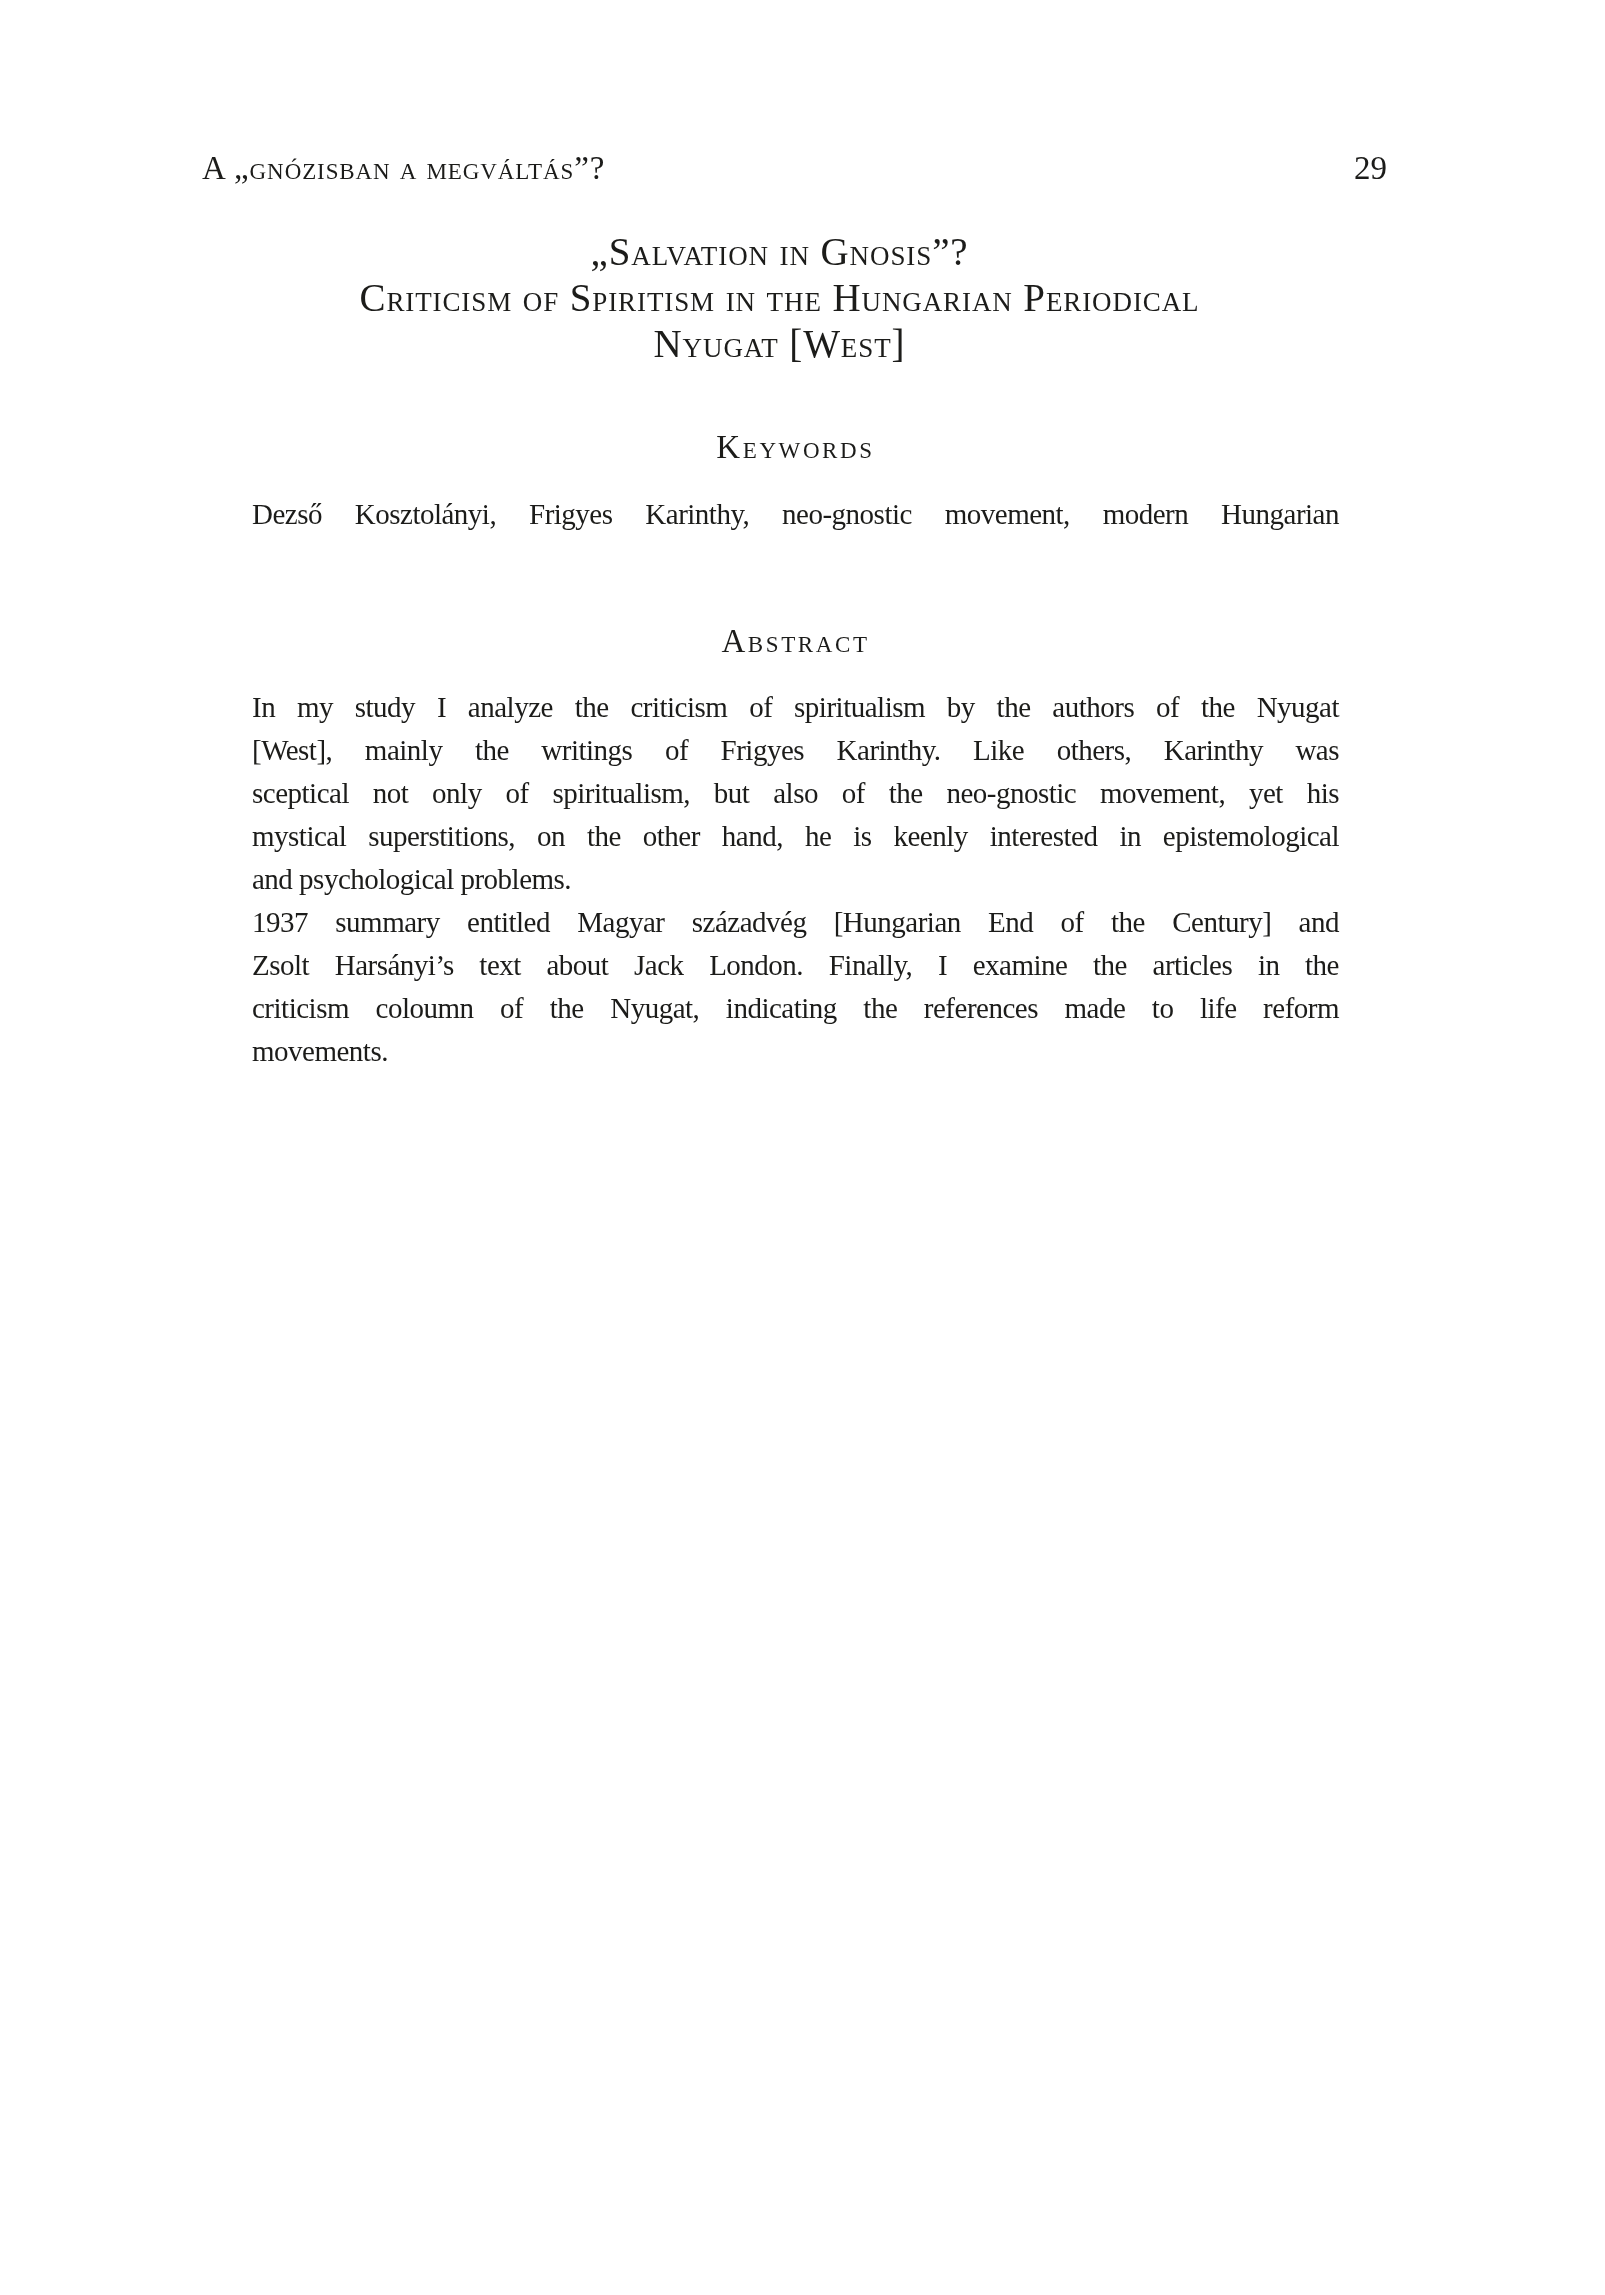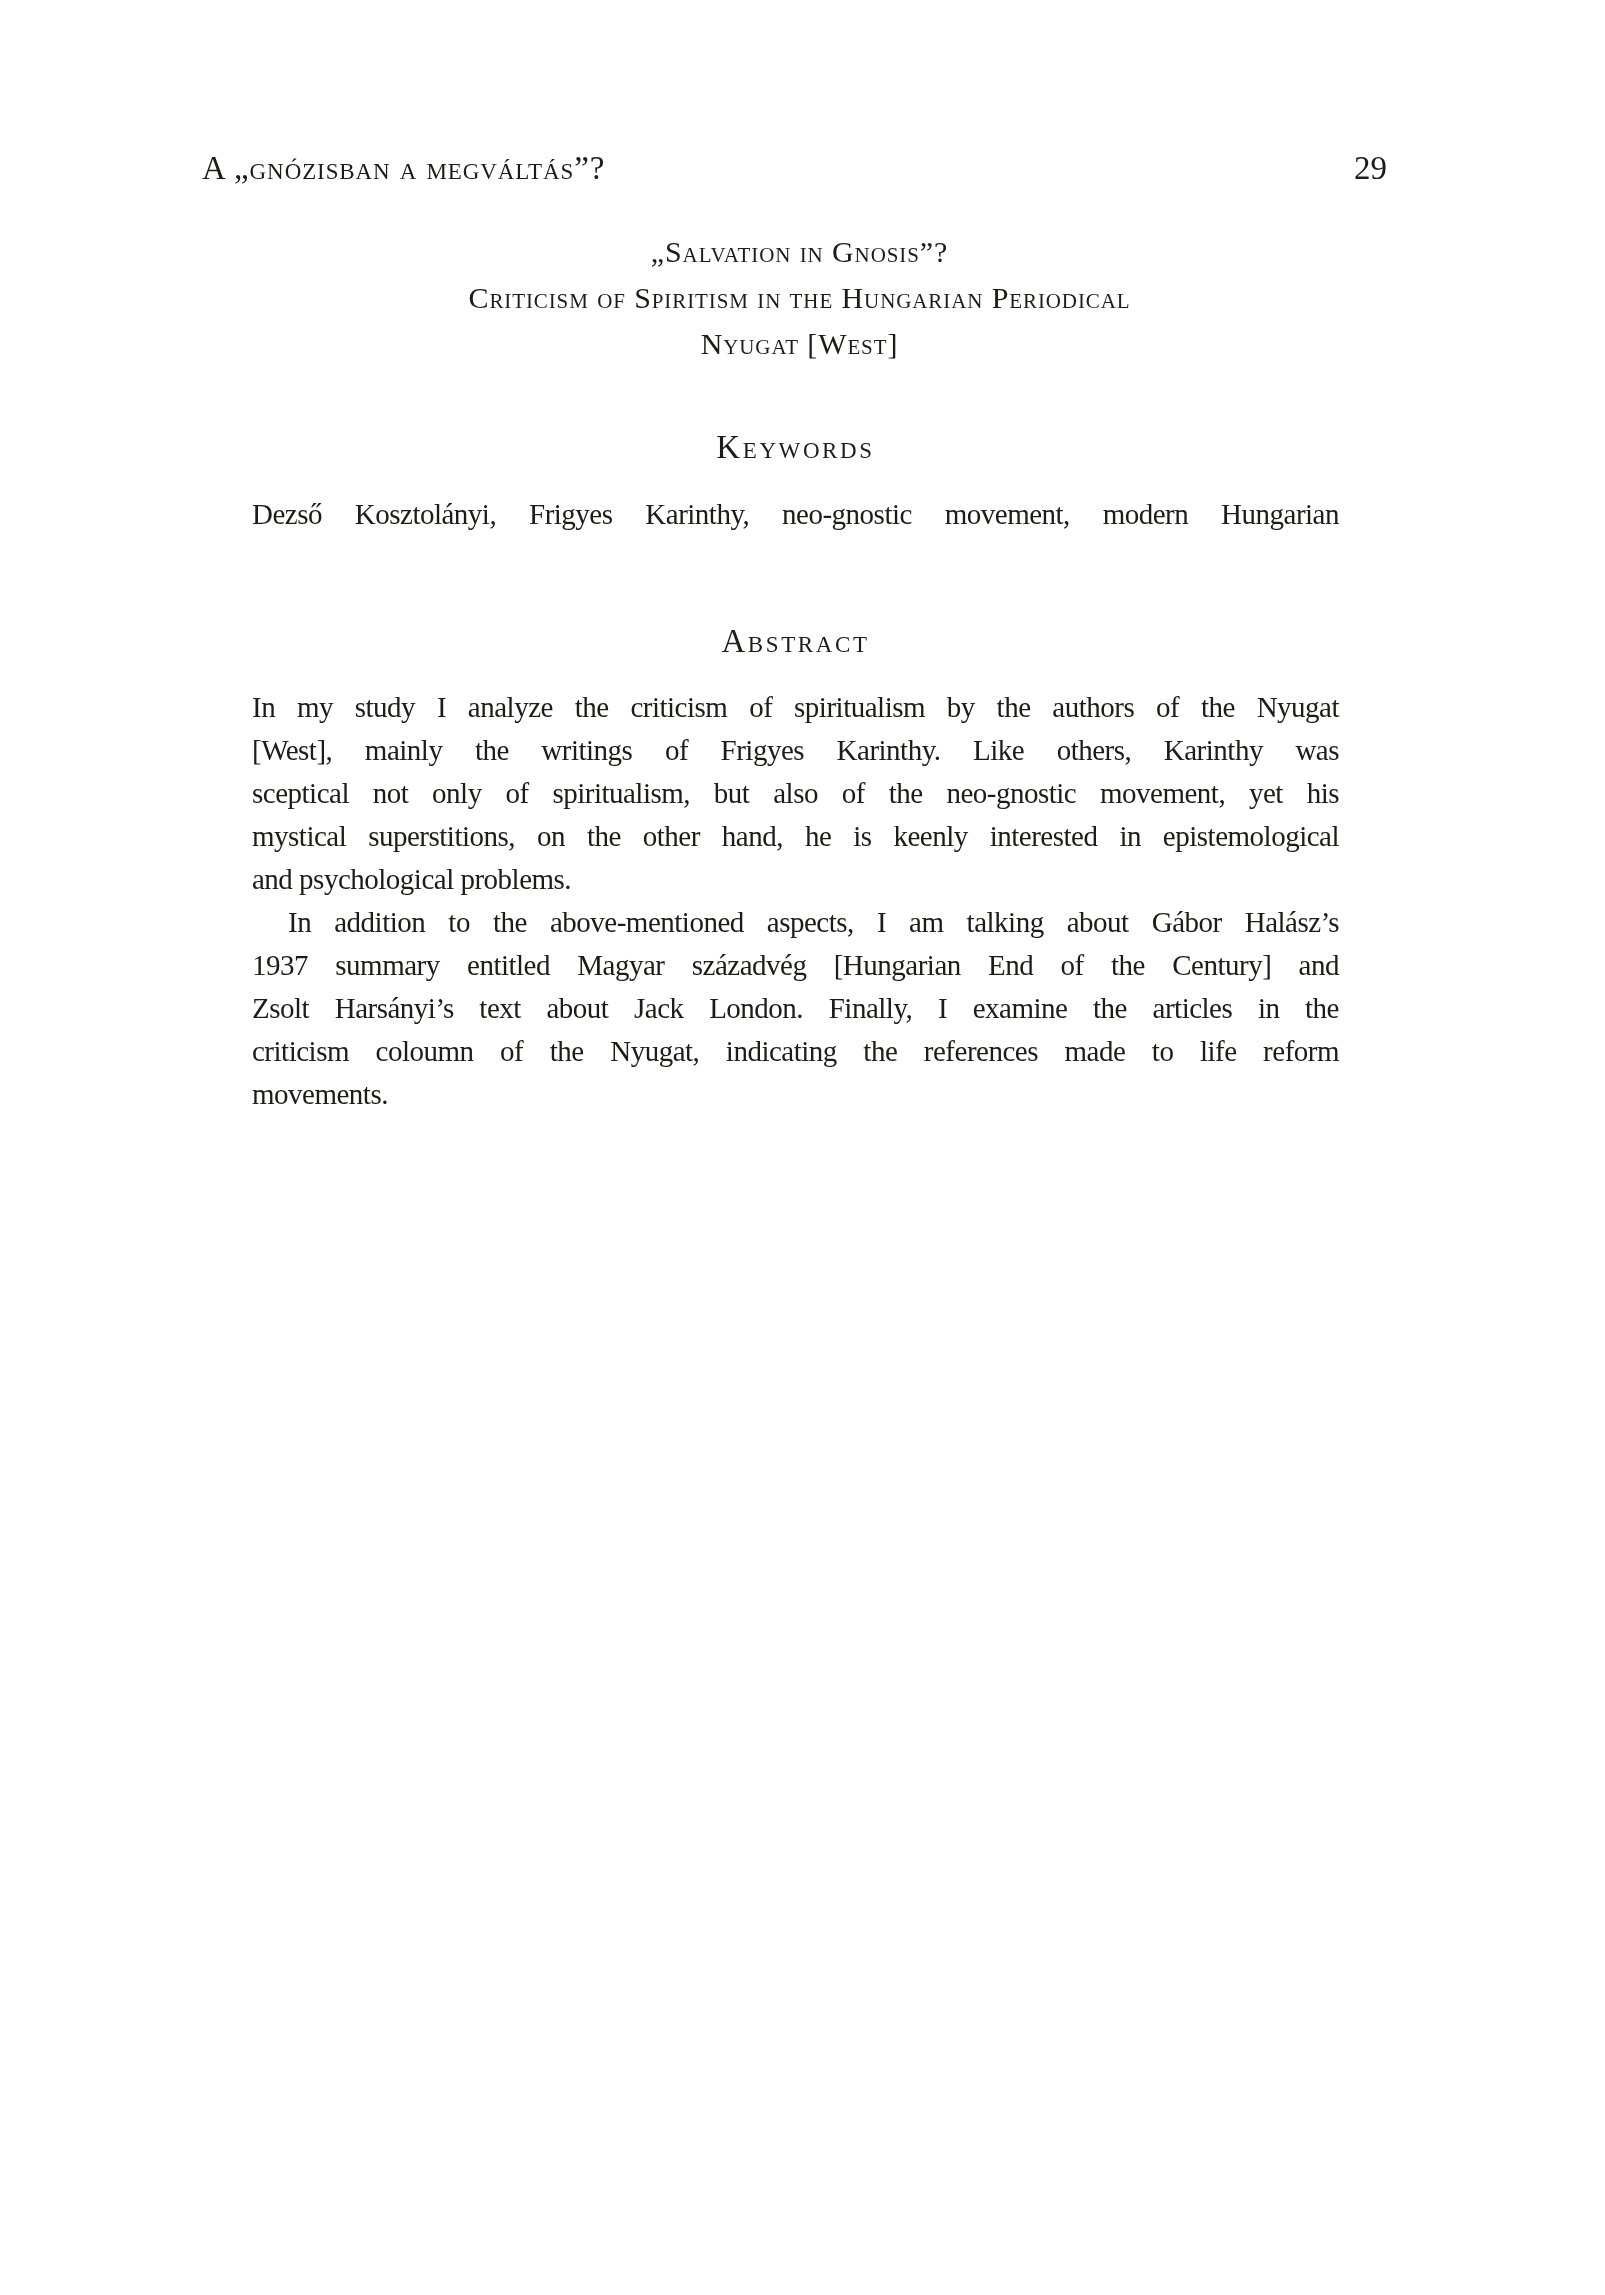--- a/index.html
+++ b/index.html
@@ -29,24 +29,24 @@
     font-variant: small-caps;
     letter-spacing: 0.9px;
   }
   .page-number {
     font-size: 33px;
     margin-left: 18px;
   }
   .title-block {
     position: absolute;
     top: 229px;
-    left: 256px;
+    left: 236px;
     width: 1087px;
     text-align: center;
-    font-size: 30px;
+    font-size: 39px;
     font-variant: small-caps;
     letter-spacing: 0.9px;
   }
   .title-block .line {
     line-height: 46px;
     height: 46px;
     white-space: nowrap;
     text-align: center;
   }
   .section-heading {
@@ -108,21 +108,20 @@
 
   <div class="bodytext abstract-text">
     <div>
         <div class="line"><span>In my study I analyze the criticism of spiritualism by the authors of the </span><span class="it">Nyugat</span></div>
         <div class="line"><span>[West], mainly the writings of Frigyes Karinthy. Like others, Karinthy was</span></div>
         <div class="line"><span>sceptical not only of spiritualism, but also of the neo-gnostic movement, yet his</span></div>
         <div class="line"><span>mystical superstitions, on the other hand, he is keenly interested in epistemological</span></div>
         <div class="line lastline"><span>and psychological problems.</span></div>
       </div>
     <div>
-        <div class="line indent"><span>In addition to the above-mentioned aspects, I am talking about Gábor Halász’s</span></div>
         <div class="line"><span>1937 summary entitled </span><span class="it">Magyar századvég</span><span> [Hungarian End of the Century] and</span></div>
         <div class="line"><span>Zsolt Harsányi’s text about Jack London. Finally, I examine the articles in the</span></div>
         <div class="line"><span>criticism coloumn of the </span><span class="it">Nyugat</span><span>, indicating the references made to life reform</span></div>
         <div class="line lastline"><span>movements.</span></div>
       </div>
   </div>
 
 </div>
 
 

